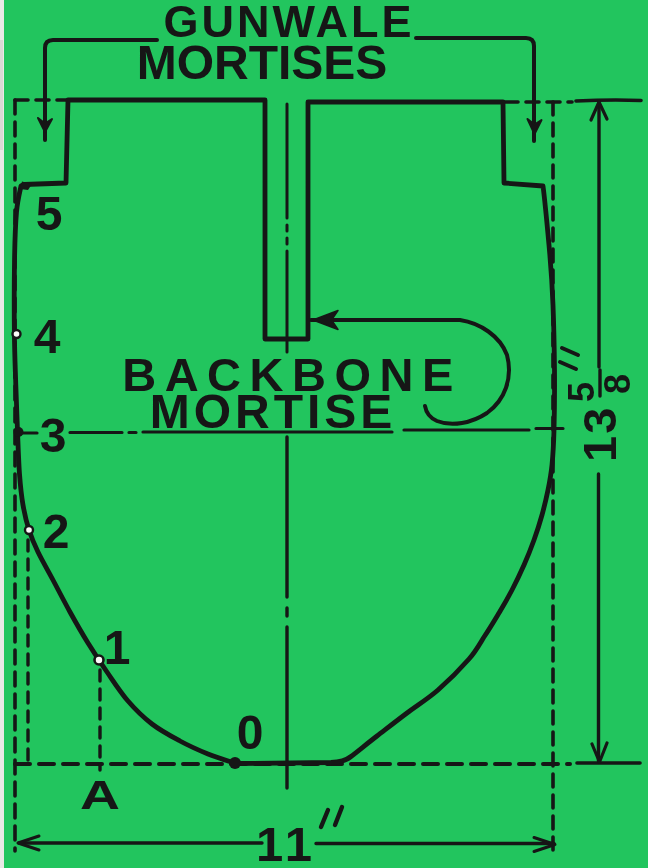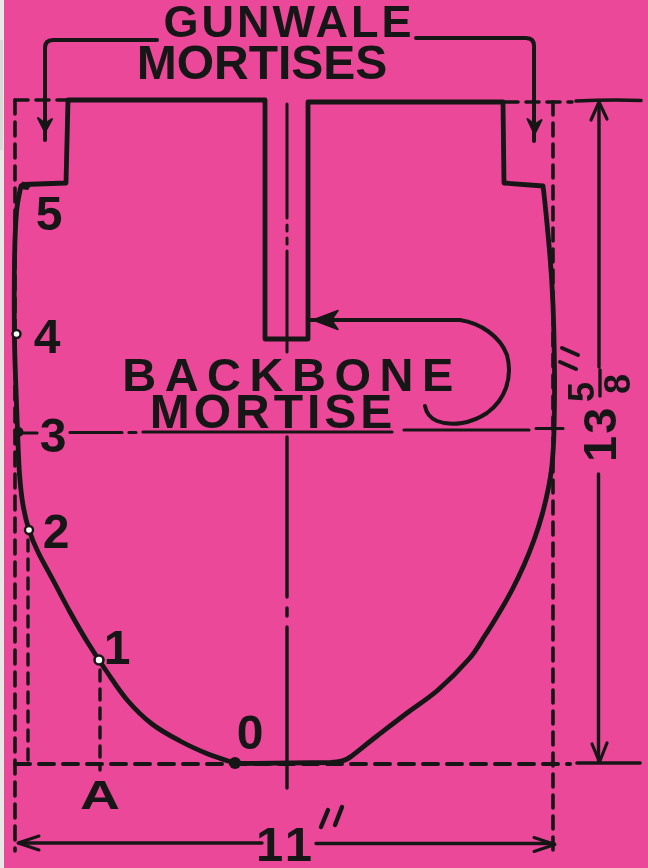--- a/index.html
+++ b/index.html
@@ -1,16 +1,16 @@
 <!DOCTYPE html>
 <html><head>
 <meta charset="utf-8">
 <style>
   html,body{margin:0;padding:0;background:#ffffff;}
-  .wrap{width:648px;height:868px;position:relative;background:#ec4899;overflow:hidden;}
+  .wrap{width:648px;height:868px;position:relative;background:#22c55e;overflow:hidden;}
   svg{display:block;}
   text{font-family:"Liberation Sans", sans-serif; fill:#161616;}
 </style>
 </head>
 <body>
 <div class="wrap">
 <svg width="648" height="868" viewBox="0 0 648 868" fill="none" stroke-linecap="round" stroke-linejoin="round">
 
 <rect x="0" y="0" width="4" height="868" fill="#e9e9e6"></rect>
 <rect x="0" y="40" width="3" height="110" fill="#d9d9d5"></rect>

